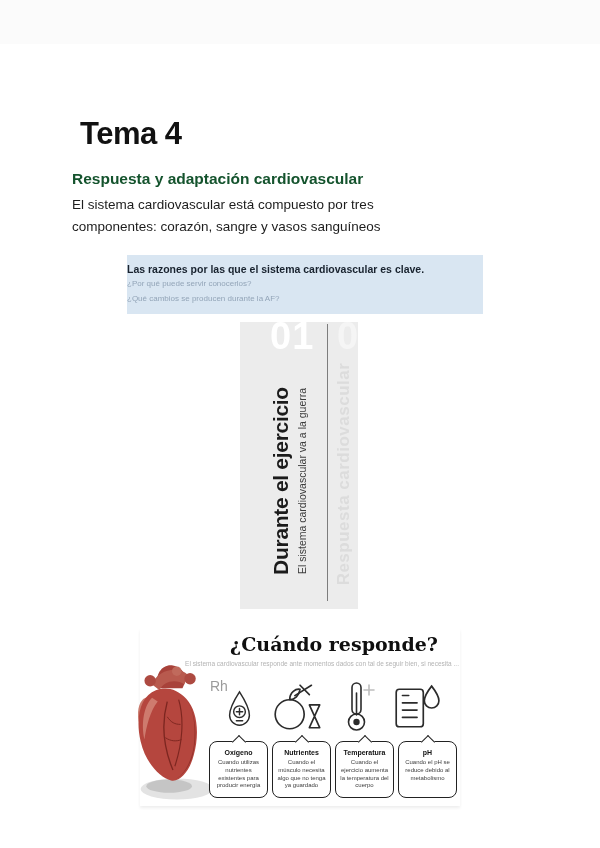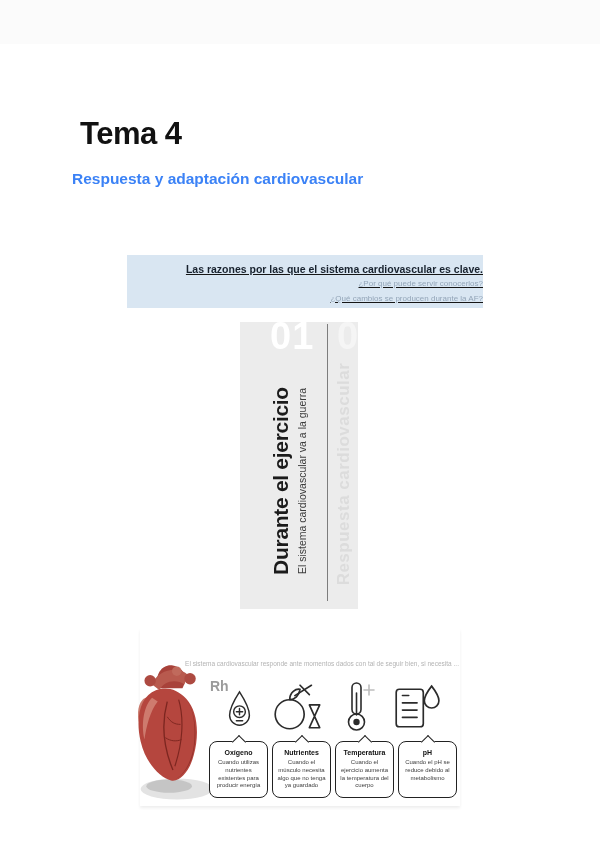--- a/index.html
+++ b/index.html
@@ -1,26 +1,26 @@
 <!DOCTYPE html>
 <html><head>
 <meta charset="utf-8">
 <style>
   html,body{margin:0;padding:0;background:#fbfbfb;}
   .page{position:relative;width:600px;height:848px;background:#ffffff;overflow:hidden;
         font-family:"Liberation Sans", sans-serif;color:#161616;margin-top:44px;}
 
   
   .doc-title{position:absolute;left:80px;top:72px;font-size:31px;font-weight:700;letter-spacing:-.5px;color:#111;}
-  .doc-heading{position:absolute;left:72px;top:126px;font-size:15.5px;font-weight:700;color:#3b82f6;}
+  .doc-heading{position:absolute;left:72px;top:126px;font-size:15.5px;font-weight:700;color:#14532d;}
   .doc-paragraph{position:absolute;left:72px;top:150px;width:340px;font-size:13.5px;line-height:1.62;color:#1d1d1d;}
 
   
-  .highlight-box{position:absolute;left:127px;top:211px;width:356px;height:53px;background:#d9e6f2;
-                 text-align:right;box-sizing:border-box;padding-top:8px;text-decoration:underline;}
+  .highlight-box{position:absolute;left:127px;top:211px;width:356px;height:59px;background:#d9e6f2;
+                 text-align:left;box-sizing:border-box;padding-top:8px;}
   .highlight-title{font-size:10.5px;font-weight:700;color:#18222e;}
   .highlight-q{font-size:8px;color:#93a5b8;line-height:1.45;margin-top:3px;}
 
   
   .slide-thumb{position:absolute;left:240px;top:278px;width:118px;height:287px;background:#ececec;overflow:hidden;}
   .slide-num{position:absolute;left:30px;top:-7px;font-size:38px;font-weight:700;color:#ffffff;letter-spacing:1px;}
   .slide-num-next{position:absolute;left:97px;top:-7px;font-size:38px;font-weight:700;color:#f5f5f5;}
   .slide-divider{position:absolute;left:87px;top:2px;bottom:8px;width:1px;background:#7d7d7d;}
   .slide-rot{position:absolute;left:48px;top:159px;transform:translate(-50%,-50%) rotate(-90deg);
              text-align:center;white-space:nowrap;}
@@ -32,59 +32,61 @@
   
   .info-panel{position:absolute;left:140px;top:585px;width:320px;height:177px;background:#fff;
               box-shadow:0 2px 3px rgba(0,0,0,.07);}
   .info-title{position:absolute;left:194px;top:4px;transform:translateX(-50%);white-space:nowrap;
               font-family:"DejaVu Serif", serif;font-weight:700;font-size:19px;color:#0f0f0f;}
   .info-subtitle{position:absolute;left:182px;top:31px;transform:translateX(-50%);white-space:nowrap;
                  font-size:6.5px;color:#b3b3b3;}
   .heart{position:absolute;left:-12px;top:27px;}
 
   .icon{position:absolute;}
-  .rh-label{position:absolute;left:70px;top:49px;font-size:14px;color:#9b9b9b;font-weight:bold;}
+  .rh-label{position:absolute;left:70px;top:49px;font-size:14px;color:#9b9b9b;}
 
   .card{position:absolute;top:112px;width:59px;height:57px;background:#fff;border:1.2px solid #222;
         border-radius:8px;box-sizing:border-box;text-align:center;}
   .card-notch{position:absolute;top:-5px;left:50%;width:9px;height:9px;margin-left:-5px;background:#fff;
               border-left:1.2px solid #222;border-top:1.2px solid #222;transform:rotate(45deg);}
   .card-title{margin-top:7px;font-size:7px;font-weight:700;color:#111;}
   .card-body{margin-top:3px;padding:0 4px;font-size:6px;line-height:1.3;color:#3d3d3d;}
 
   
   .footer-left{position:absolute;left:25px;top:808px;font-size:9.5px;color:#6f6f6f;}
   .footer-page{position:absolute;right:25px;top:808px;font-size:9.5px;color:#6f6f6f;}
 </style>
 </head>
 <body>
 
 <div class="page">
 
   <div class="doc-title">Tema 4</div>
   <div class="doc-heading">Respuesta y adaptación cardiovascular</div>
+  <div class="doc-paragraph">El sistema cardiovascular está compuesto por tres componentes: corazón, sangre y vasos sanguíneos</div>
 
   <div class="highlight-box">
     <div class="highlight-title">Las razones por las que el sistema cardiovascular es clave.</div>
     <div class="highlight-q">¿Por qué puede servir conocerlos?</div>
     <div class="highlight-q">¿Qué cambios se producen durante la AF?</div>
   </div>
 
   <div class="slide-thumb">
     <div class="slide-num">01</div>
     <div class="slide-divider"></div>
     <div class="slide-num-next">0</div>
     <div class="slide-rot">
       <div class="slide-rot-title">Durante el ejercicio</div>
       <div class="slide-rot-sub">El sistema cardiovascular va a la guerra</div>
     </div>
     <div class="slide-ghost">Respuesta cardiovascular</div>
   </div>
 
   <div class="info-panel">
+    <div class="info-title">¿Cuándo responde?</div>
     <div class="info-subtitle">El sistema cardiovascular responde ante momentos dados con tal de seguir bien, si necesita ...</div>
 
     <svg class="heart" viewBox="0 0 90 160" width="88" height="152">
       <ellipse cx="50" cy="140" rx="38" ry="11" fill="#c2c2c2" opacity="0.45"></ellipse>
       <ellipse cx="42" cy="137" rx="24" ry="7" fill="#a8a8a8" opacity="0.5"></ellipse>
       <path d="M30,34 C26,18 36,8 46,10 C58,12 62,24 56,34 Z" fill="#a8423a"></path>
       <path d="M24,30 C30,14 52,10 62,20 L58,30 C50,24 36,26 32,36 Z" fill="#b85a4e"></path>
       <circle cx="22" cy="26" r="6" fill="#ad4a41"></circle>
       <circle cx="64" cy="24" r="6" fill="#ad4a41"></circle>
       <circle cx="50" cy="16" r="5" fill="#c06a5c"></circle>

